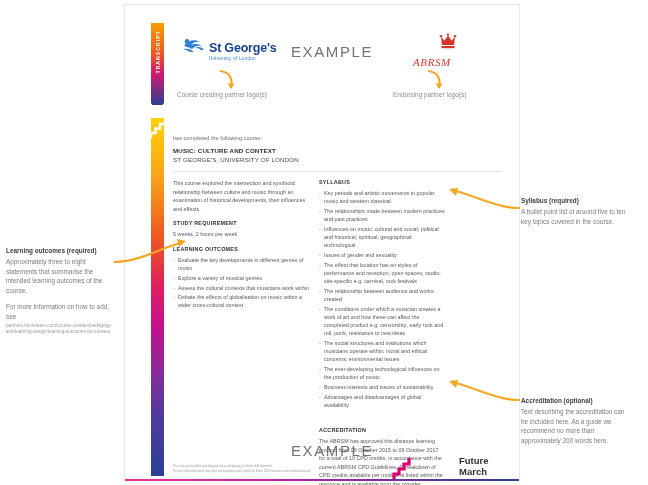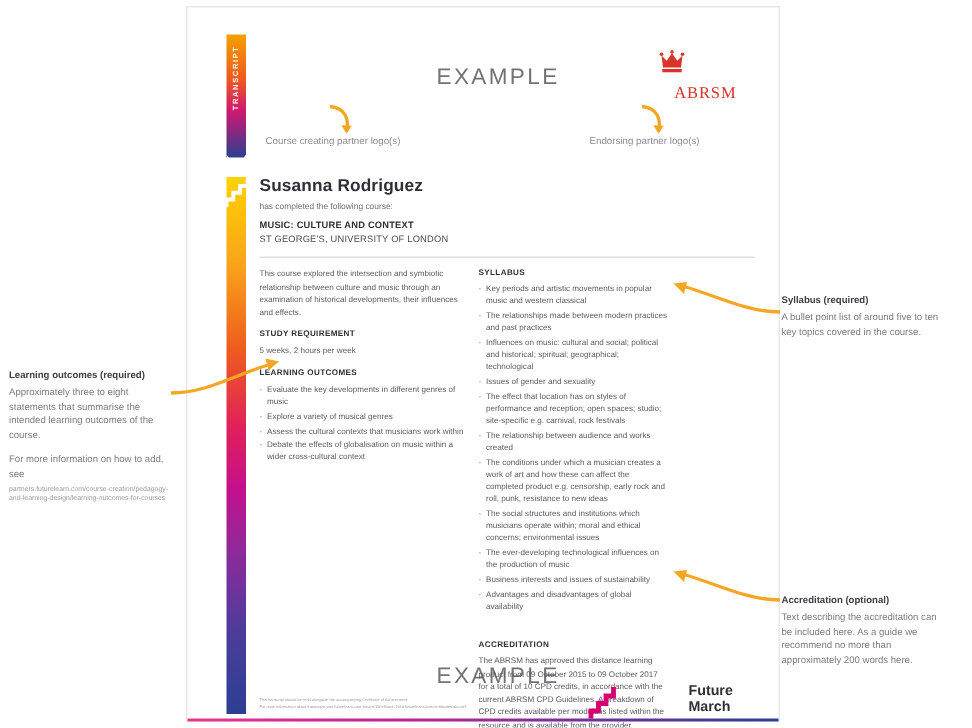--- a/index.html
+++ b/index.html
@@ -40,21 +40,21 @@
   
   .watermark{
     position:absolute;color:#737373;font-size:15px;letter-spacing:1.6px;
     font-weight:400;
   }
   .wm-top{left:166px;top:38px;}
   .wm-bottom{left:166px;top:437px;}
 
   
   .logo-left{position:absolute;left:56px;top:30px;width:90px;height:34px;}
-  .logo-right{position:absolute;left:288px;top:28px;width:78px;height:38px;text-align:right;}
+  .logo-right{position:absolute;left:288px;top:28px;width:78px;height:38px;text-align:left;font-style:italic;}
   .abrsm-text{font-family:"Liberation Serif",serif;font-size:11px;color:#d8342a;letter-spacing:.6px;margin-top:1px;}
   .cap-left{position:absolute;left:52px;top:86px;font-size:6.5px;color:#8b8b94;}
   .cap-right{position:absolute;left:268px;top:86px;font-size:6.5px;color:#8b8b94;}
 
   .arrow-small{position:absolute;}
 
   
   .name{position:absolute;left:48px;top:113px;font-size:11.5px;font-weight:bold;color:#2f2f38;letter-spacing:.1px;}
   .subname{position:absolute;left:48px;top:130px;font-size:5.6px;color:#6e6e78;}
   .course-title{position:absolute;left:48px;top:142px;font-size:6.2px;font-weight:bold;color:#2f2f38;letter-spacing:.15px;}
@@ -106,20 +106,32 @@
     <div style="position:absolute;left:26px;top:113px;width:13px;height:358px;
                 background:linear-gradient(to bottom,#ffd200 0%,#f9a51a 16%,#ef5c1e 32%,#e01f5c 47%,#c5108c 58%,#8d2a9a 70%,#4f3c9b 84%,#2b3f93 100%);"></div>
 
     <svg class="stair" viewBox="0 0 14 18">
       <path d="M0 18 L0 13 L4.5 13 L4.5 8.5 L9 8.5 L9 4 L14 4 L14 0" stroke="#ffffff" stroke-width="2.6" fill="none"></path>
     </svg>
 
     <div class="watermark wm-top">EXAMPLE</div>
     <div class="watermark wm-bottom">EXAMPLE</div>
 
+    <div class="logo-left">
+      <svg width="90" height="34" viewBox="0 0 90 34">
+        <g fill="#2f7fd0">
+          <path d="M3 11 C7 5, 14 4, 19 7 C16 6, 12 7, 10 10 C14 8, 18 9, 21 11 C17 10, 13 11, 11 14 C8 12, 5 12, 3 11 Z"></path>
+          <circle cx="6" cy="6.5" r="2.4"></circle>
+          <path d="M14 13 C17 11, 21 12, 23 15 L20 15 C19 13.5, 16.5 13, 14 13 Z"></path>
+          <path d="M2 14 C6 13, 10 14, 13 17 L9 17 C7 15.5, 4.5 14.8, 2 14 Z"></path>
+        </g>
+        <text x="28" y="17" font-family="Liberation Sans, sans-serif" font-size="12.5" font-weight="bold" fill="#17418f" letter-spacing="-0.2">St George's</text>
+        <text x="28" y="25" font-family="Liberation Sans, sans-serif" font-size="4.6" fill="#2f7fd0" letter-spacing="0.25">University of London</text>
+      </svg>
+    </div>
 
     <div class="logo-right">
       <svg width="78" height="22" viewBox="0 0 78 22" style="margin:0 auto;">
         <g fill="#d8342a" transform="translate(27,1)">
           <path d="M2 11 L1 3 L4.5 6.5 L8 1.5 L11.5 6.5 L15 3 L14 11 Z"></path>
           <rect x="1.5" y="12" width="13" height="2.2"></rect>
           <circle cx="1" cy="2.2" r="1.2"></circle>
             <circle cx="15" cy="2.2" r="1.2"></circle>
           <circle cx="8" cy="0.6" r="1.2"></circle>
         </g>
@@ -132,21 +144,20 @@
       <path d="M14 20 L10.5 14.5 L17.5 14.8 Z" fill="#f5a623"></path>
     </svg>
     <svg class="arrow-small" style="left:300px;top:64px;" width="22" height="22" viewBox="0 0 22 22">
       <path d="M3 2 C13 3, 16 10, 14 19" stroke="#f5a623" stroke-width="2.2" fill="none"></path>
       <path d="M14 20 L10.5 14.5 L17.5 14.8 Z" fill="#f5a623"></path>
     </svg>
 
     <div class="cap-left">Course creating partner logo(s)</div>
     <div class="cap-right">Endorsing partner logo(s)</div>
 
-    <div class="name">Susanna Rodriguez</div>
     <div class="subname">has completed the following course:</div>
     <div class="course-title">MUSIC: CULTURE AND CONTEXT</div>
     <div class="course-org">ST GEORGE'S, UNIVERSITY OF LONDON</div>
     <div class="hr"></div>
 
     <div class="col-left">
       <p class="body-p">This course explored the intersection and symbiotic relationship between culture and music through an examination of historical developments, their influences and effects.</p>
       <div class="head">STUDY REQUIREMENT</div>
       <p class="small-p">5 weeks, 2 hours per week</p>
       <div class="head">LEARNING OUTCOMES</div>

